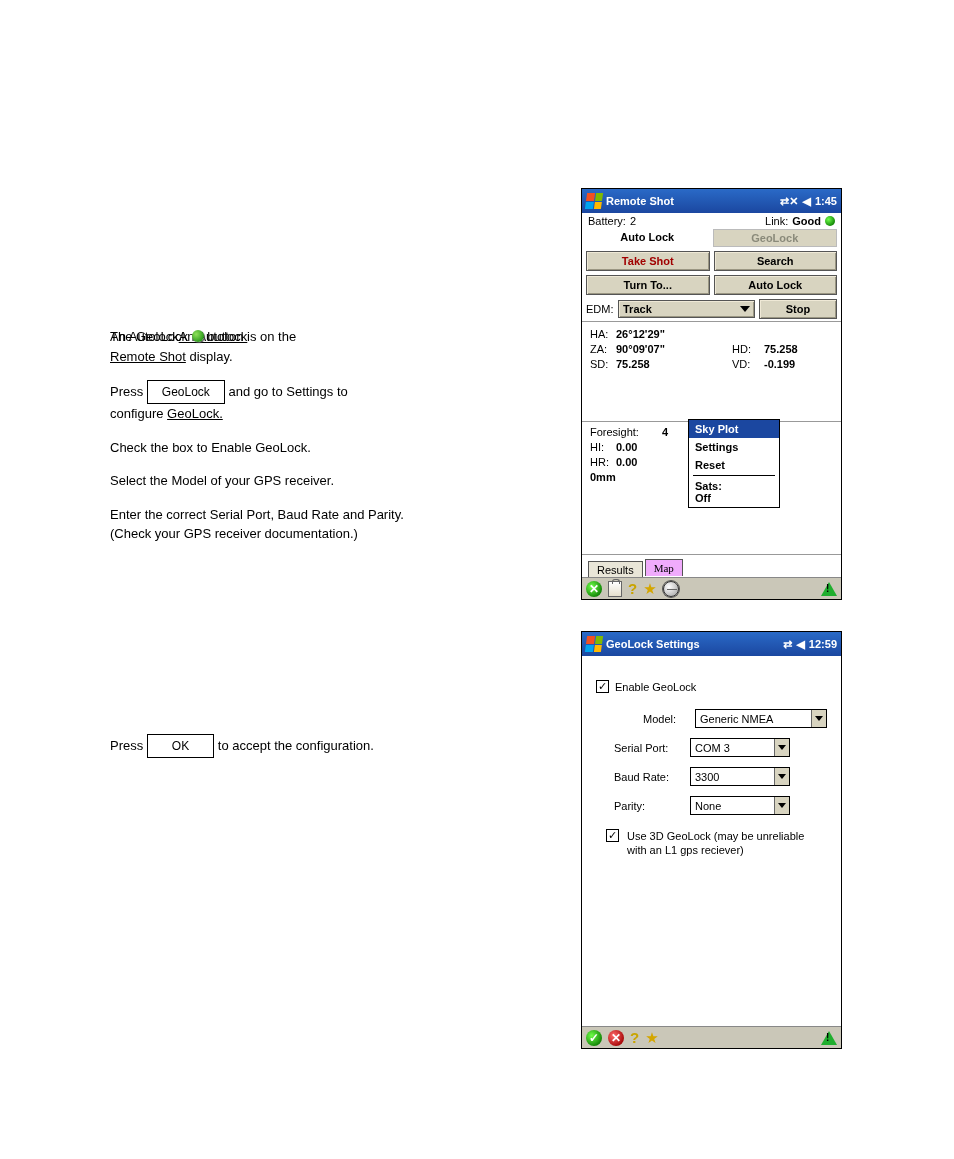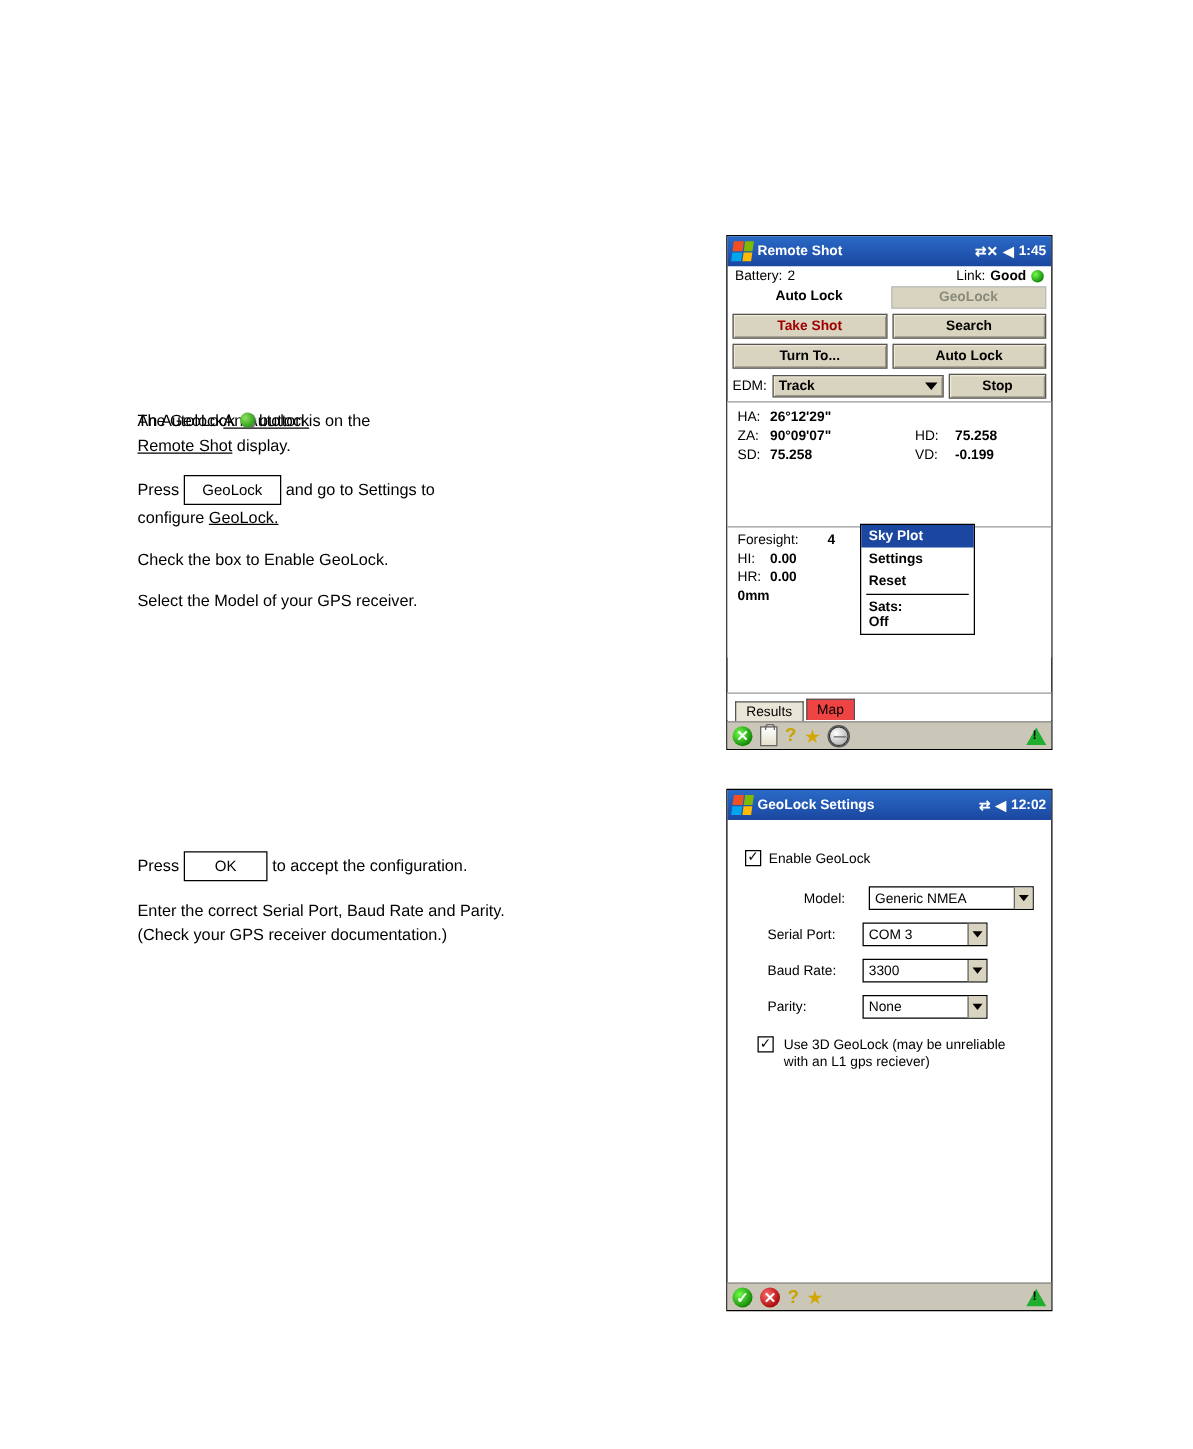--- a/index.html
+++ b/index.html
@@ -199,21 +199,21 @@
   .tab {
     border: 1px solid #555;
     border-bottom: none;
     padding: 2px 8px;
     margin-right: 2px;
     background: #fff;
     font-size: 11px;
     position: relative;
   }
   .tab.inactive { background: #e9e6d8; top: 2px; }
-  .tab.active { background: #ef4444; font-weight: normal; }
+  .tab.active { background: #f0abfc; font-weight: normal; font-family: Liberation Serif, serif; }
 
   .bottombar {
     position: absolute;
     bottom: 0; left: 0; right: 0;
     height: 22px;
     background: #cac7b8;
     border-top: 1px solid #888;
     display: flex;
     align-items: center;
     padding: 0 4px;
@@ -323,28 +323,28 @@
     <span class="link" style="text-decoration:underline">Remote Shot</span><span> display. </span>
   </p>
   <p>
     <span>Press </span>
     <span class="boxbtn">GeoLock</span>
     <span> and go to Settings to </span><br>
     <span>configure </span><span class="link" style="text-decoration:underline">GeoLock.</span>
   </p>
   <p>Check the box to Enable GeoLock.</p>
   <p>Select the Model of your GPS receiver.</p>
+  <p>
+    <span>Enter the correct Serial Port, Baud Rate and Parity.</span><br>
+    <span>(Check your GPS receiver documentation.)</span>
+  </p>
   <p style="margin-top:190px;">
     <span>Press </span>
     <span class="boxbtn" style="padding:2px 24px;">OK</span>
     <span> to accept the configuration.</span>
-  </p>
-  <p>
-    <span>Enter the correct Serial Port, Baud Rate and Parity.</span><br>
-    <span>(Check your GPS receiver documentation.)</span>
   </p>
 </div>
 
 <div class="device d1">
   <div class="titlebar">
     <span class="winflag">
         <span></span>
         <span></span>
         <span></span>
         <span></span>
@@ -461,21 +461,21 @@
     <span class="winflag">
         <span></span>
         <span></span>
         <span></span>
         <span></span>
       </span>
     <span>GeoLock Settings</span>
     <span class="spacer"></span>
     <span class="sysicon">⇄</span>
     <span class="sysicon">◀</span>
-    <span>12:02</span>
+    <span>12:59</span>
   </div>
 
   <div class="body">
     <div class="chk">
       <span class="chkbox">✓</span>
       <span>Enable GeoLock</span>
     </div>
 
     <div class="fieldrow wide">
       <span class="flabel">Model:</span>

